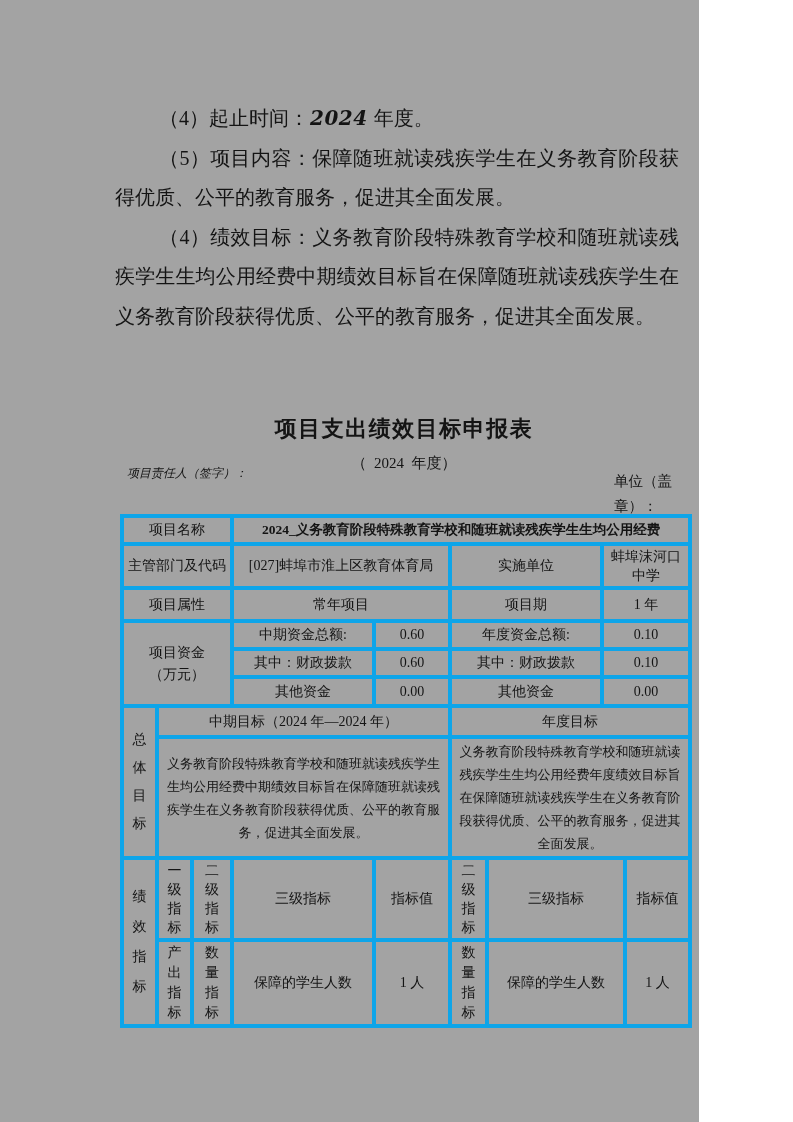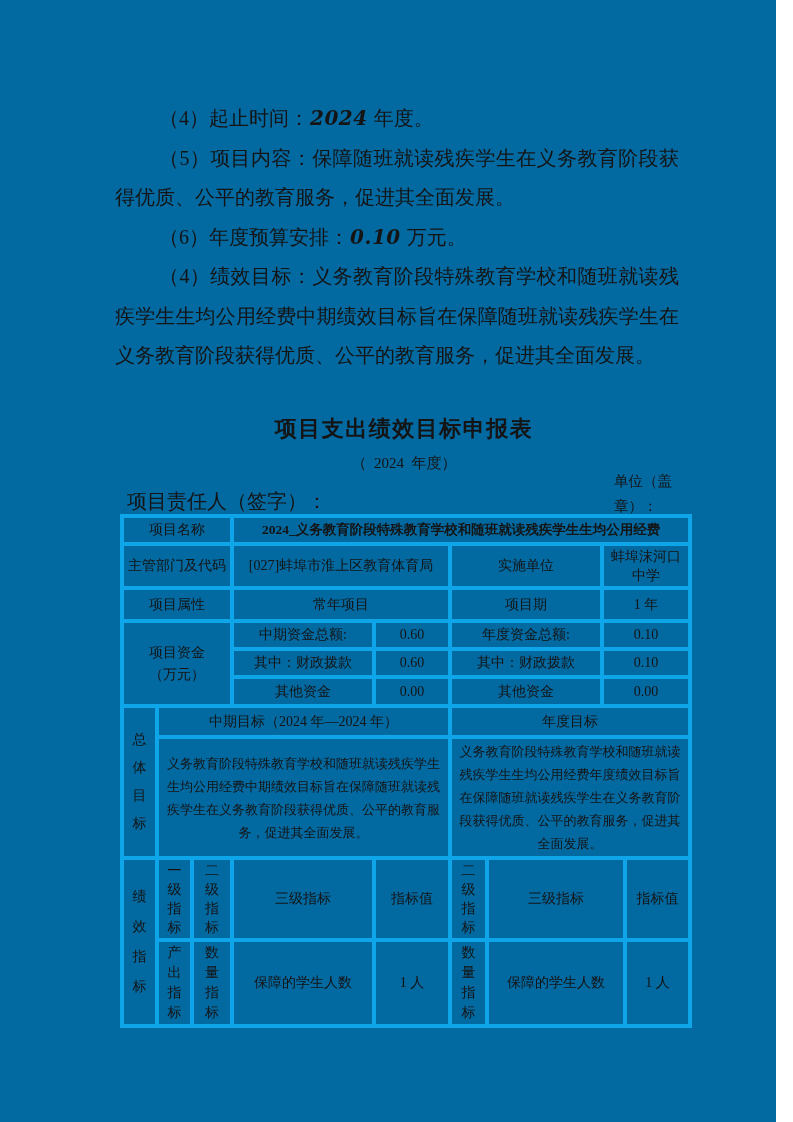--- a/index.html
+++ b/index.html
@@ -1,29 +1,29 @@
 <!DOCTYPE html>
 <html><head>
 <meta charset="utf-8">
 <style>
   html,body{margin:0;padding:0;background:#fff;}
-  .page{position:relative;width:776px;height:1122px;background:#0369a1;overflow:hidden;
+  .page{position:relative;width:699px;height:1122px;background:#a3a3a3;overflow:hidden;
         font-family:"Liberation Serif","DejaVu Serif",serif;color:#141414;}
   
   .bodytext{position:absolute;left:115px;top:99px;width:564px;font-size:20px;
             line-height:39.5px;text-align:justify;}
   .bodytext p{margin:0;text-indent:2.2em;}
   .num{font-family:"DejaVu Serif",serif;font-style:italic;font-weight:700;letter-spacing:.5px;padding:0 1px;}
   
   .title{position:absolute;left:120px;top:414px;width:568px;text-align:center;
          font-family:"Liberation Sans","DejaVu Sans",sans-serif;font-weight:700;
          font-size:22px;letter-spacing:1.5px;}
   .subtitle{position:absolute;left:120px;top:454px;width:568px;text-align:center;
             font-size:15px;white-space:pre;}
-  .signer{position:absolute;left:127px;top:488px;font-size:20px;}
+  .signer{position:absolute;left:127px;top:465px;font-size:12px;font-style:italic;}
   .seal{position:absolute;left:614px;top:469px;width:66px;font-size:14.5px;
         line-height:25px;word-break:break-all;}
   
   table.form{position:absolute;left:120px;top:514px;width:568px;border-collapse:collapse;
              table-layout:fixed;font-size:14px;}
   table.form td{border:4px solid #0ea5e9;text-align:center;vertical-align:middle;
                 padding:1px 2px;overflow:hidden;}
   tr.r1{height:28px}tr.r2{height:42px}tr.r3{height:33px}tr.r4{height:28px}
   tr.r5{height:28px}tr.r6{height:29px}tr.r7{height:31px}tr.r8{height:93px}
   tr.r9{height:80px}tr.r10{height:86px}
@@ -39,21 +39,20 @@
   .lh19{line-height:19px}.lh20{line-height:20px}.lh29{line-height:28px}.lh30{line-height:30px}
 </style>
 </head>
 <body>
 
 <div class="page">
 
   <div class="bodytext">
     <p><span>（4）起止时间：</span><span class="num">2024</span><span> 年度。</span></p>
     <p>（5）项目内容：保障随班就读残疾学生在义务教育阶段获得优质、公平的教育服务，促进其全面发展。</p>
-    <p><span>（6）年度预算安排：</span><span class="num">0.10</span><span> 万元。</span></p>
     <p>（4）绩效目标：义务教育阶段特殊教育学校和随班就读残疾学生生均公用经费中期绩效目标旨在保障随班就读残疾学生在义务教育阶段获得优质、公平的教育服务，促进其全面发展。</p>
   </div>
 
   <div class="title">项目支出绩效目标申报表</div>
   <div class="subtitle">（  2024  年度）</div>
   <div class="signer">项目责任人（签字）：</div>
   <div class="seal">单位（盖章）：</div>
 
   <table class="form">
     <colgroup>

